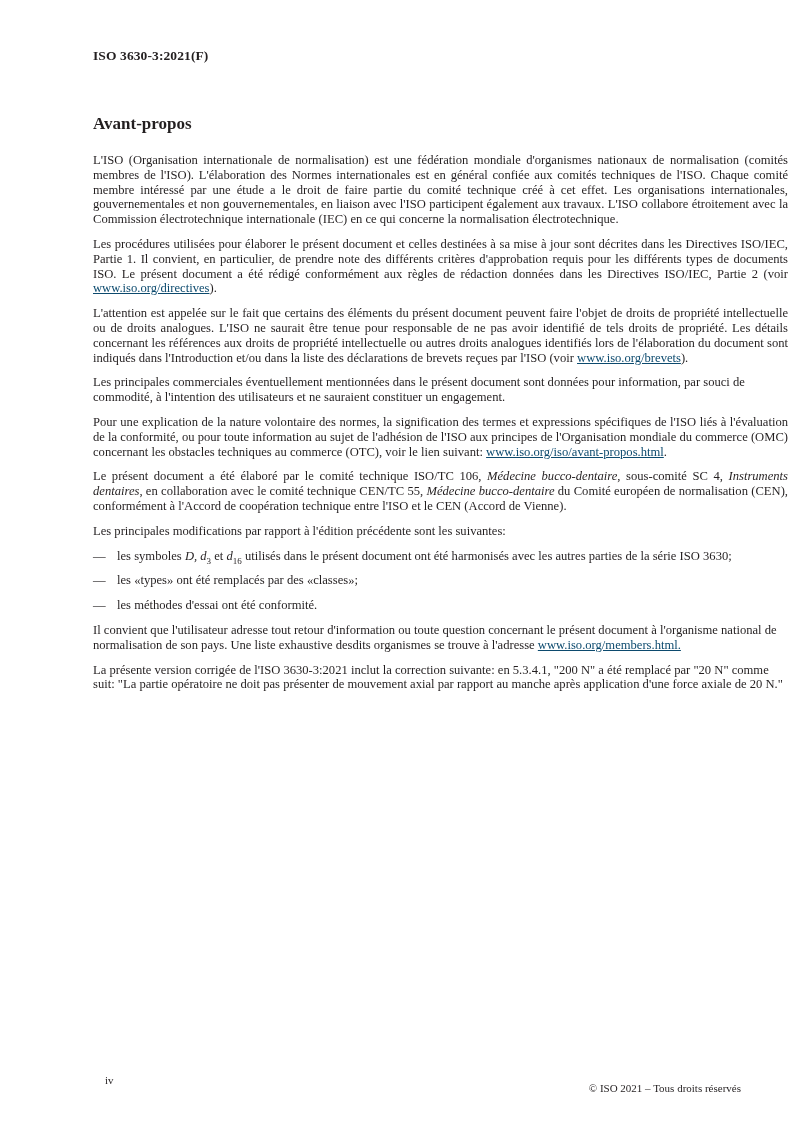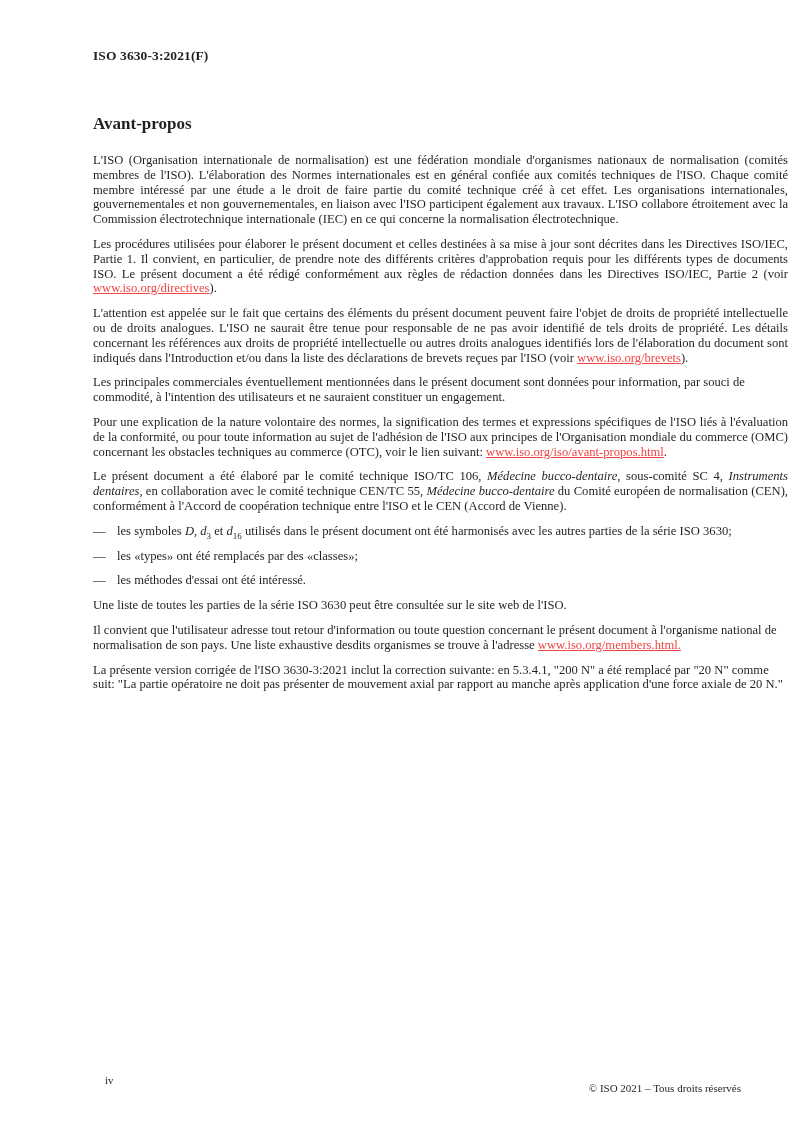--- a/index.html
+++ b/index.html
@@ -46,21 +46,21 @@
       width: 695px;
       font-size: 12.6px;
       line-height: 14.8px;
     }
     .body p {
       margin: 0 0 10px 0;
       text-align: justify;
     }
     .body p.left { text-align: left; }
     a.link {
-      color: #ef4444;
+      color: #0c4a6e;
       text-decoration: underline;
     }
     ul.changes {
       list-style: none;
       margin: 0 0 0 0;
       padding: 0;
     }
     ul.changes li {
       position: relative;
       padding-left: 24px;
@@ -100,37 +100,37 @@
 
     <p><span>L'attention est appelée sur le fait que certains des éléments du présent document peuvent faire l'objet de droits de propriété intellectuelle ou de droits analogues. L'ISO ne saurait être tenue pour responsable de ne pas avoir identifié de tels droits de propriété. Les détails concernant les références aux droits de propriété intellectuelle ou autres droits analogues identifiés lors de l'élaboration du document sont indiqués dans l'Introduction et/ou dans la liste des déclarations de brevets reçues par l'ISO (voir </span><a class="link">www.iso.org/brevets</a><span>).</span></p>
 
     <p class="left">Les principales commerciales éventuellement mentionnées dans le présent document sont données pour information, par souci de commodité, à l'intention des utilisateurs et ne sauraient constituer un engagement.</p>
 
     <p><span>Pour une explication de la nature volontaire des normes, la signification des termes et expressions spécifiques de l'ISO liés à l'évaluation de la conformité, ou pour toute information au sujet de l'adhésion de l'ISO aux principes de l'Organisation mondiale du commerce (OMC) concernant les obstacles techniques au commerce (OTC), voir le lien suivant: </span><a class="link">www.iso.org/iso/avant-propos.html</a><span>.</span></p>
 
     <p><span>Le présent document a été élaboré par le comité technique ISO/TC 106, </span><i>Médecine bucco-dentaire</i><span>, sous-comité SC 4, </span><i>Instruments dentaires</i><span>, en collaboration avec le comité technique CEN/TC 55, </span><i>Médecine bucco-dentaire</i><span> du Comité européen de normalisation (CEN), conformément à l'Accord de coopération technique entre l'ISO et le CEN (Accord de Vienne).</span></p>
 
 
+    <p class="left">Les principales modifications par rapport à l'édition précédente sont les suivantes:</p>
 
     <ul class="changes">
       <li>
         <span class="dash">—</span>
         <span>les symboles </span><i>D,</i> <i>d</i><sub>3</sub><span> et </span><i>d</i><sub>16</sub><span> utilisés dans le présent document ont été harmonisés avec les autres parties de la série ISO 3630;</span>
       </li>
       <li>
         <span class="dash">—</span>
         <span>les «types» ont été remplacés par des «classes»;</span>
       </li>
       <li>
         <span class="dash">—</span>
-        <span>les méthodes d'essai ont été intéressé.</span>
+        <span>les méthodes d'essai ont été conformité.</span>
       </li>
     </ul>
 
-    <p class="left">Une liste de toutes les parties de la série ISO 3630 peut être consultée sur le site web de l'ISO.</p>
 
     <p class="left"><span>Il convient que l'utilisateur adresse tout retour d'information ou toute question concernant le présent document à l'organisme national de normalisation de son pays. Une liste exhaustive desdits organismes se trouve à l'adresse </span><a class="link">www.iso.org/members.html.</a></p>
 
     <p class="left">La présente version corrigée de l'ISO 3630-3:2021 inclut la correction suivante: en 5.3.4.1, "200 N" a été remplacé par "20 N" comme suit: "La partie opératoire ne doit pas présenter de mouvement axial par rapport au manche après application d'une force axiale de 20 N."</p>
   </div>
 
   <div class="footer">
     <span class="page-num">iv</span>
     <span class="copyright">© ISO 2021 – Tous droits réservés</span>
   </div>

